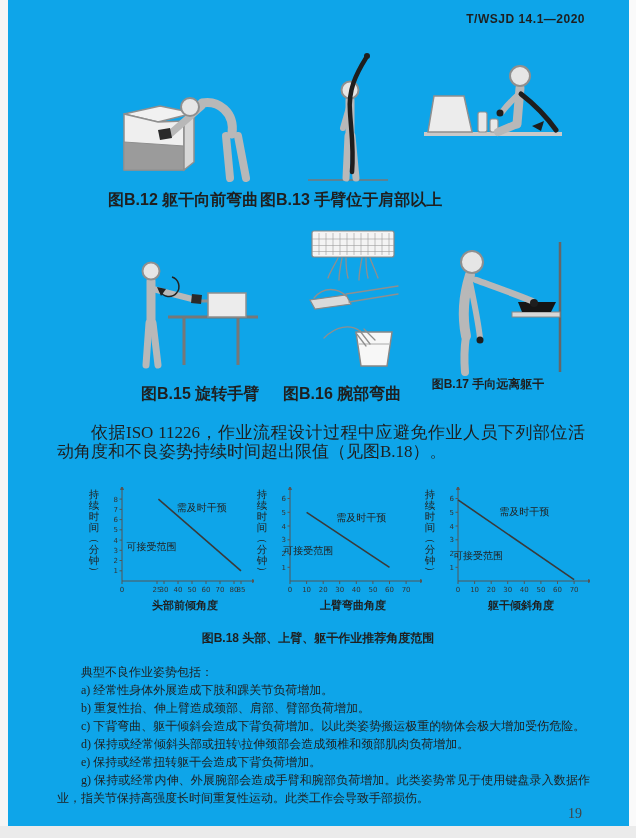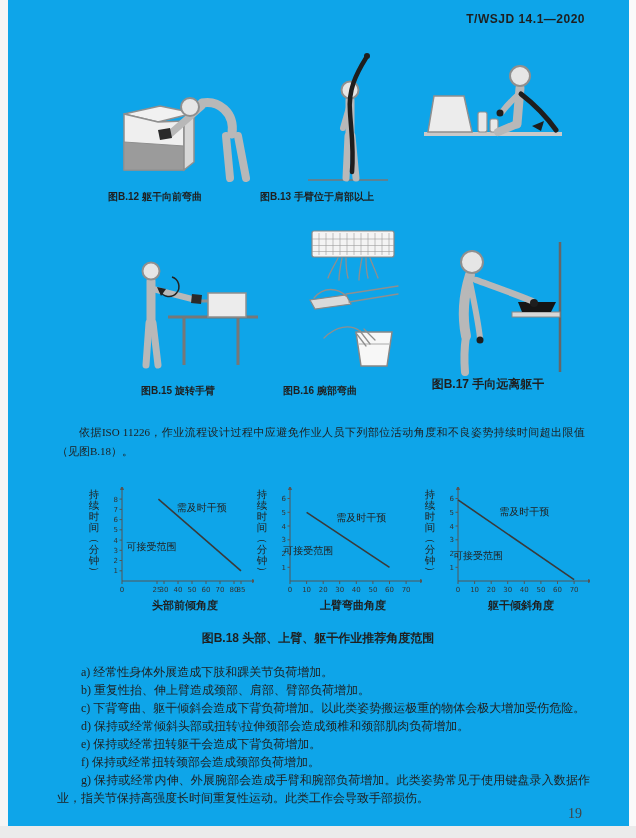--- a/index.html
+++ b/index.html
@@ -6,24 +6,24 @@
   .page{position:relative;width:636px;height:838px;background:#0ea5e9;overflow:hidden;
         font-family:"Liberation Serif",serif;color:#1f1f1f;}
   .edge{position:absolute;}
   .edge-left{left:0;top:0;width:8px;height:838px;background:#f5f5f5;}
   .edge-right{left:629px;top:0;width:7px;height:838px;background:#fafafa;}
   .edge-bottom{left:0;top:826px;width:636px;height:12px;background:#ebebeb;}
   .doc-code{position:absolute;top:12px;right:51px;font-family:"Liberation Sans",sans-serif;
             font-weight:bold;font-size:12px;letter-spacing:.5px;}
   .fig{position:absolute;}
   .fig-cap{position:absolute;font-family:"Liberation Sans",sans-serif;font-weight:bold;
-           font-size:10px;white-space:nowrap;}
+           font-size:16px;white-space:nowrap;}
   .fig-cap2{position:absolute;width:136px;text-align:center;font-family:"Liberation Sans",sans-serif;
             font-weight:bold;font-size:12px;line-height:19px;}
-  .para{position:absolute;left:57px;top:423px;width:528px;font-size:11px;line-height:19px;
+  .para{position:absolute;left:57px;top:423px;width:528px;font-size:17px;line-height:19px;
         text-indent:2em;margin:0;text-align:justify;}
   .charts-row{position:absolute;left:86px;top:487px;display:flex;}
   .chart{width:168px;display:flex;}
   .ylabel{width:16px;padding-top:2px;display:flex;flex-direction:column;align-items:center;
           font-size:10.5px;line-height:11px;color:#222;}
   .ylabel .rot{transform:rotate(90deg);}
   .plot svg{display:block;}
   .ax{stroke:#555;stroke-width:1;fill:none;}
   .ah{fill:#555;}
   .tk{font-family:"DejaVu Sans",sans-serif;font-size:7px;fill:#333;}
@@ -302,23 +302,23 @@
             <text class="an" x="39.9" y="72.0" text-anchor="middle">可接受范围</text>
             <text class="xl" x="83" y="122" text-anchor="middle">躯干倾斜角度</text>
           </svg>
         </div>
     </div>
   </div>
 
   <div class="b18-cap">图B.18 头部、上臂、躯干作业推荐角度范围</div>
 
   <div class="list">
+    <p>典型不良作业姿势包括：</p>
     <p>a) 经常性身体外展造成下肢和踝关节负荷增加。</p>
     <p>b) 重复性抬、伸上臂造成颈部、肩部、臂部负荷增加。</p>
     <p>c) 下背弯曲、躯干倾斜会造成下背负荷增加。以此类姿势搬运极重的物体会极大增加受伤危险。</p>
     <p>d) 保持或经常倾斜头部或扭转\拉伸颈部会造成颈椎和颈部肌肉负荷增加。</p>
     <p>e) 保持或经常扭转躯干会造成下背负荷增加。</p>
-    <p>f) 保持或经常扭转颈部会造成颈部负荷增加。</p>
     <p>g) 保持或经常内伸、外展腕部会造成手臂和腕部负荷增加。此类姿势常见于使用键盘录入数据作业，指关节保持高强度长时间重复性运动。此类工作会导致手部损伤。</p>
   </div>
 
   <div class="page-num">19</div>
 </div>
 
 </body></html>

